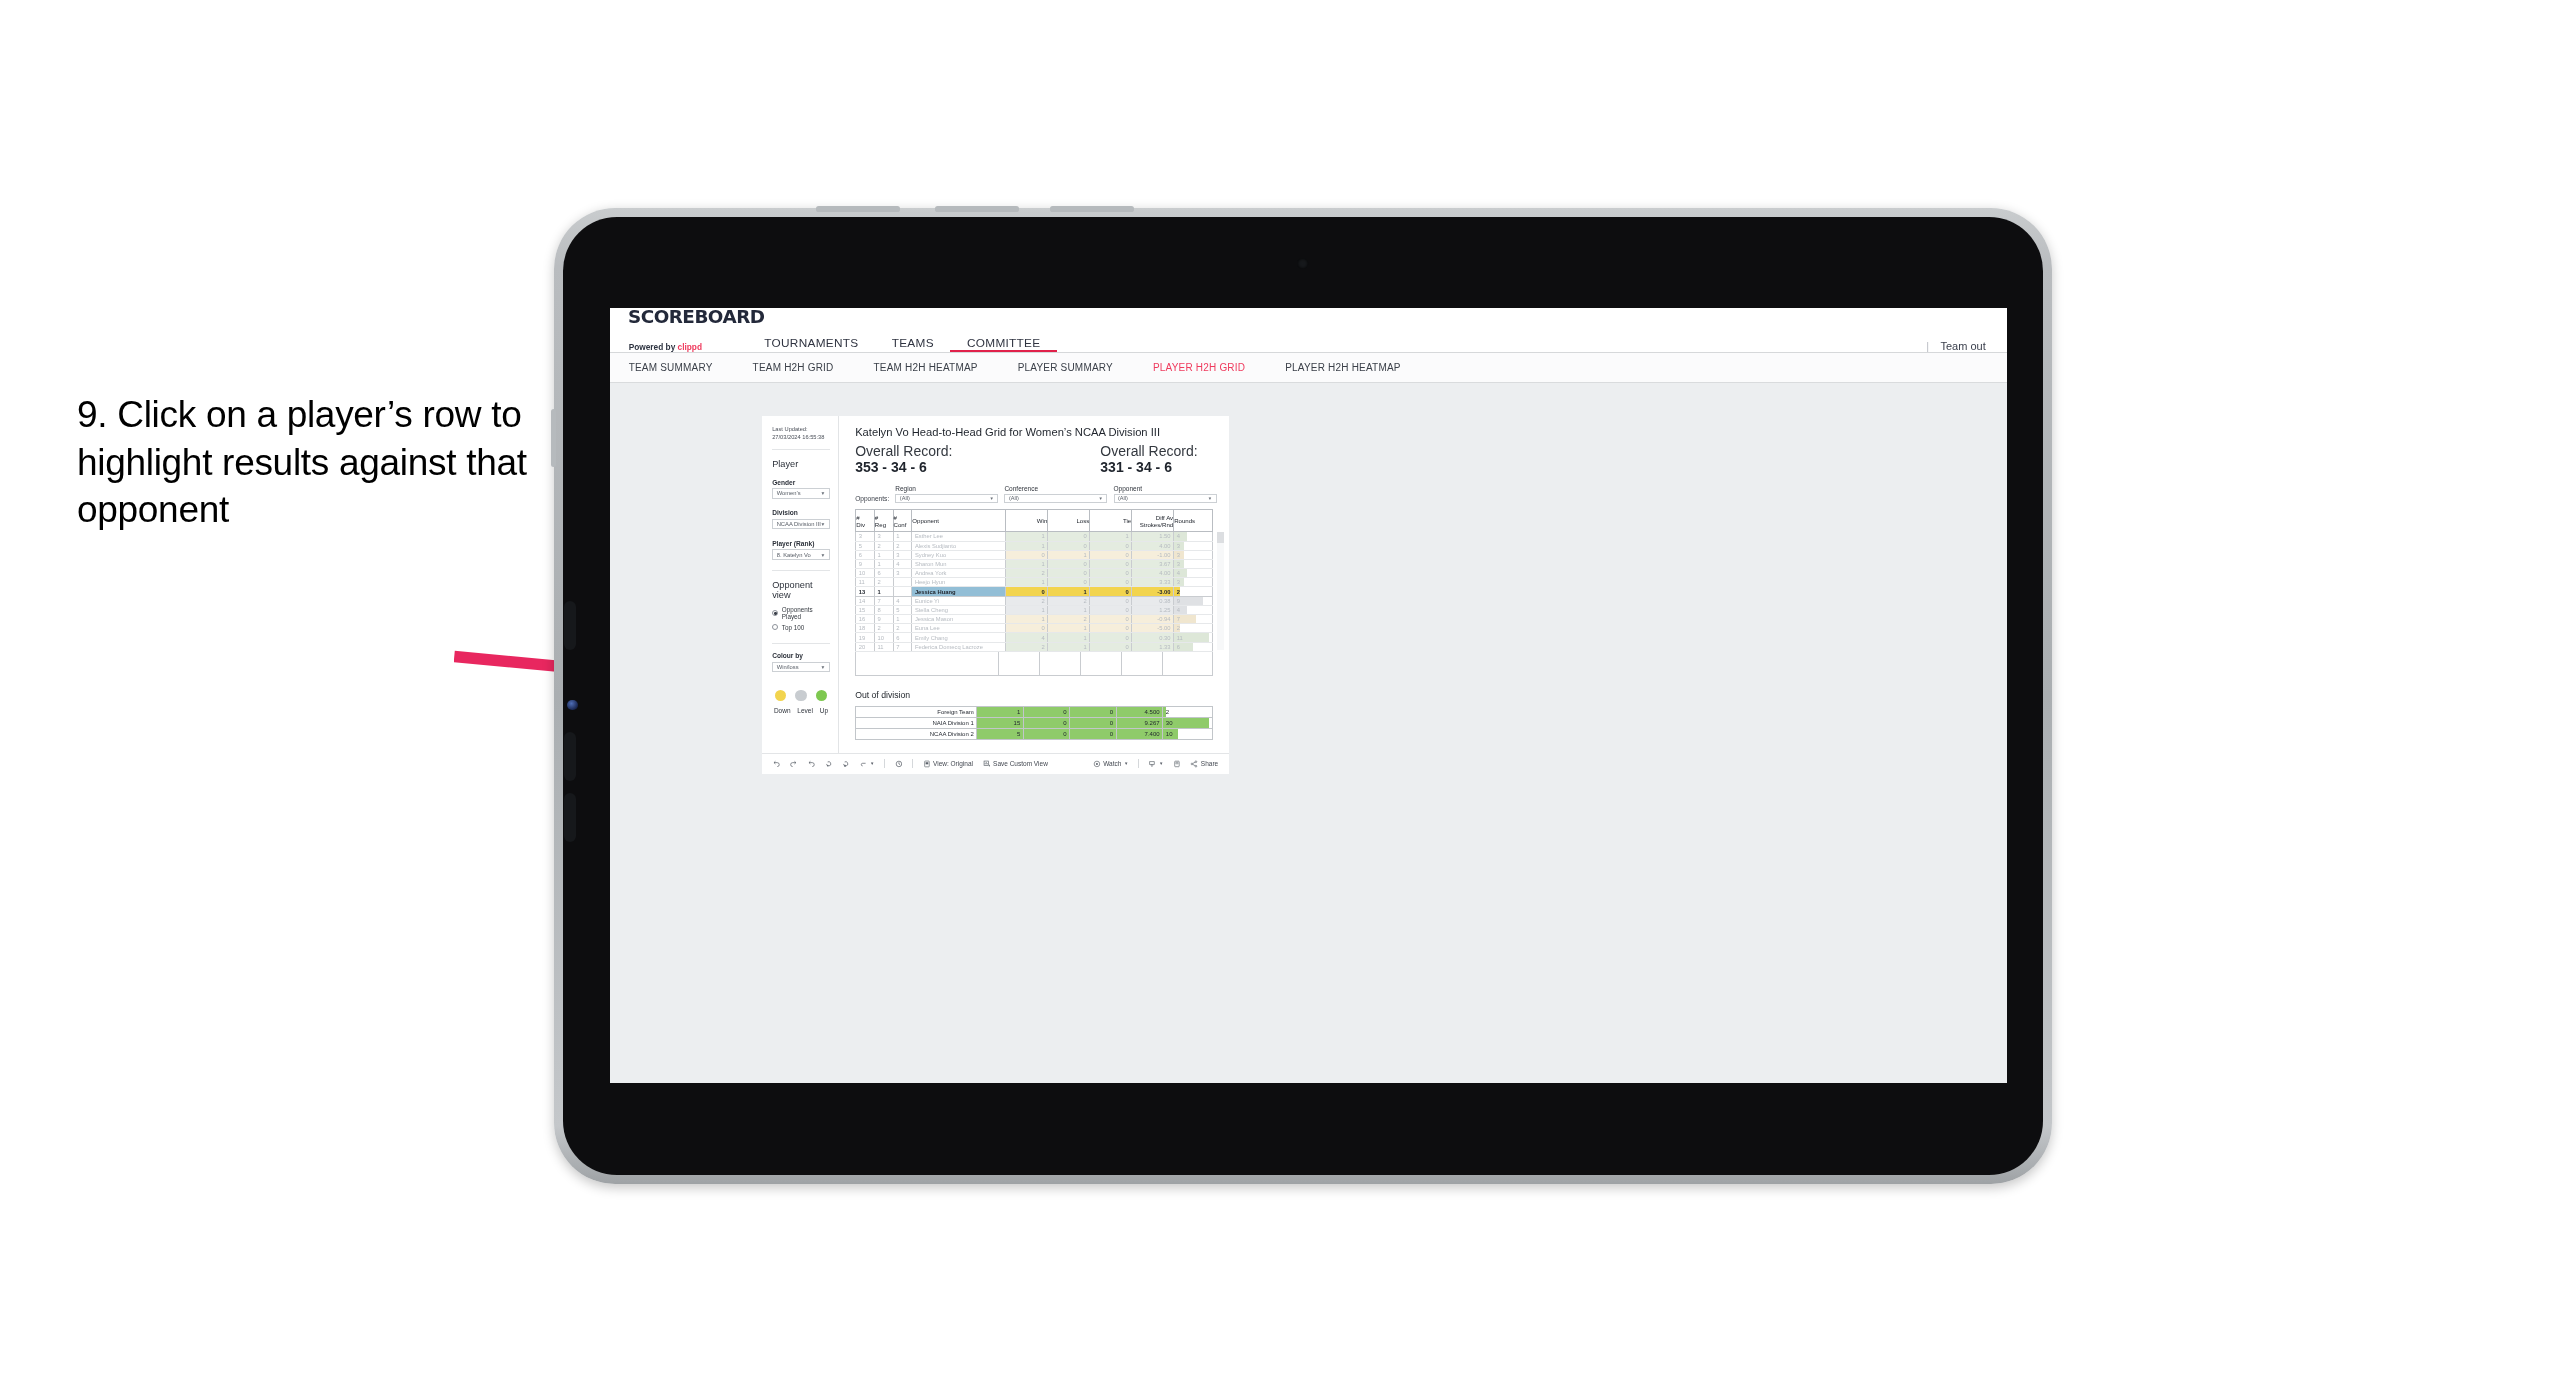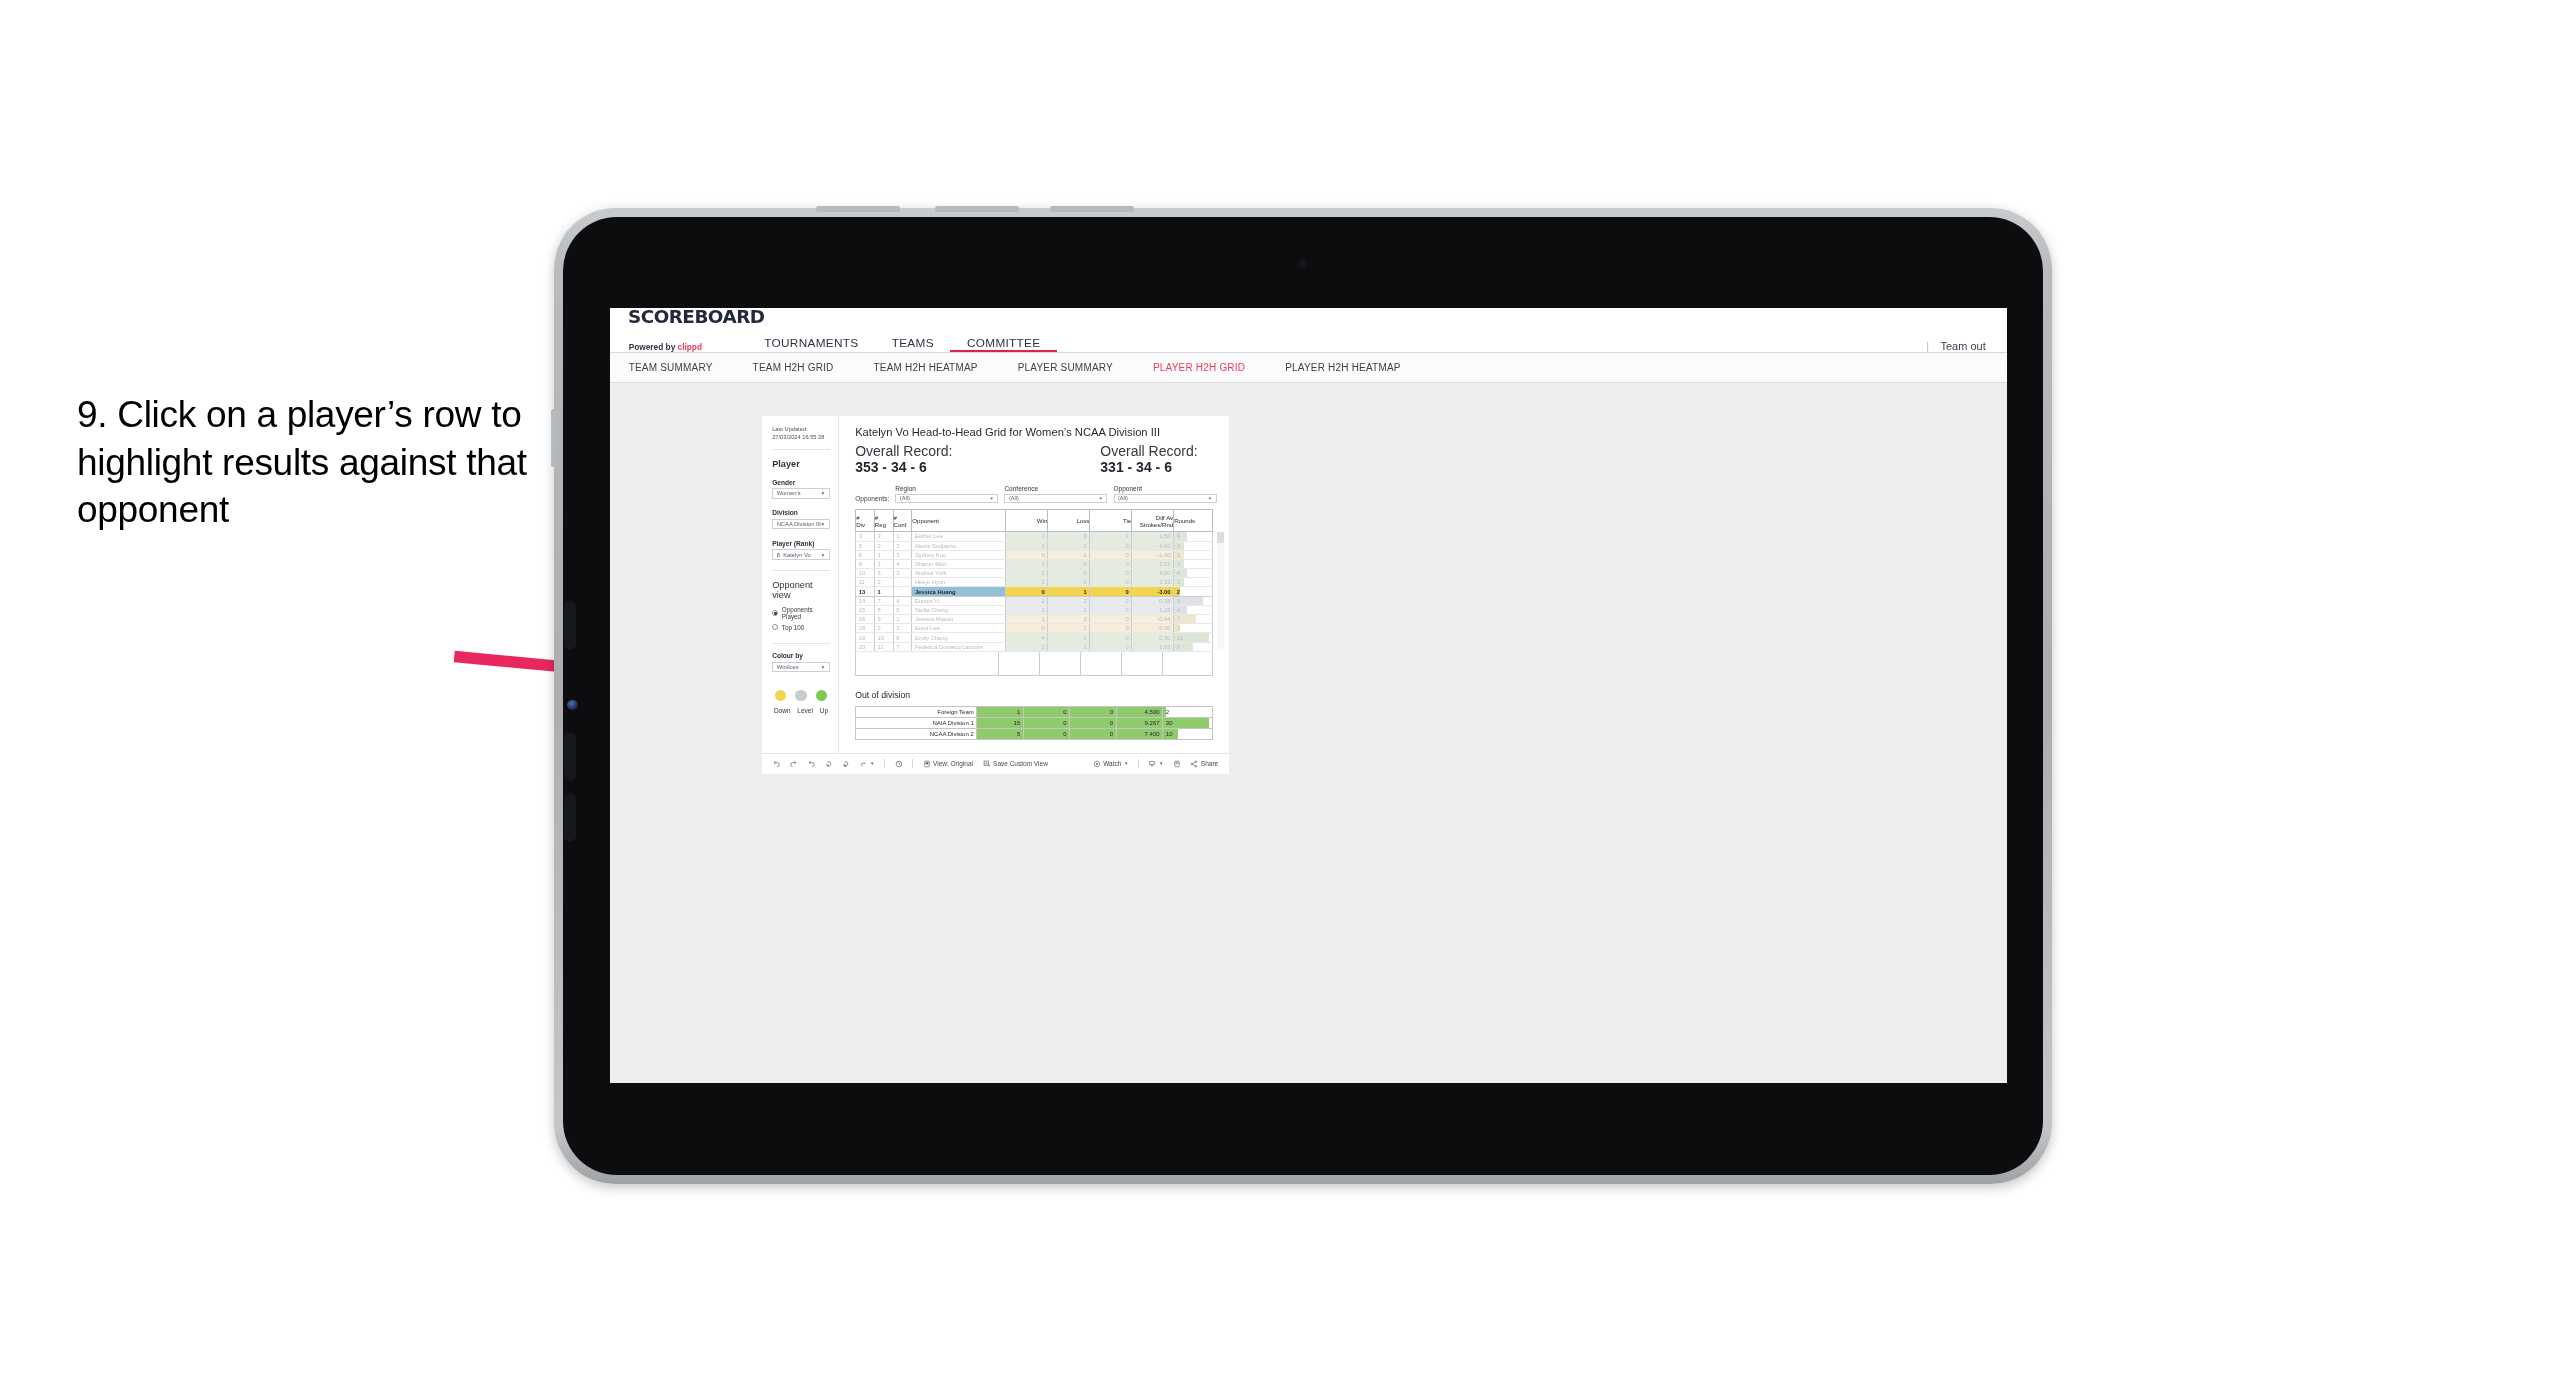--- a/index.html
+++ b/index.html
@@ -205,21 +205,21 @@
   .lastupd {
     font-size: 5.7px;
     color: #4a4f58;
     line-height: 1.35;
     margin-bottom: 7.9px;
   }
   .hr { height: 0.9px; background: #e3e5e7; margin: 7px 0 8.7px; }
   .f-title {
     font-size: 9.2px;
     color: #2c313a;
-    font-weight: 700;
+    font-weight: 400;
     margin-bottom: 9.6px;
   }
   .f-label {
     font-size: 6.6px;
     font-weight: 700;
     color: #2c313a;
     margin-bottom: 2.6px;
   }
   .f-select {
     height: 10.5px;

